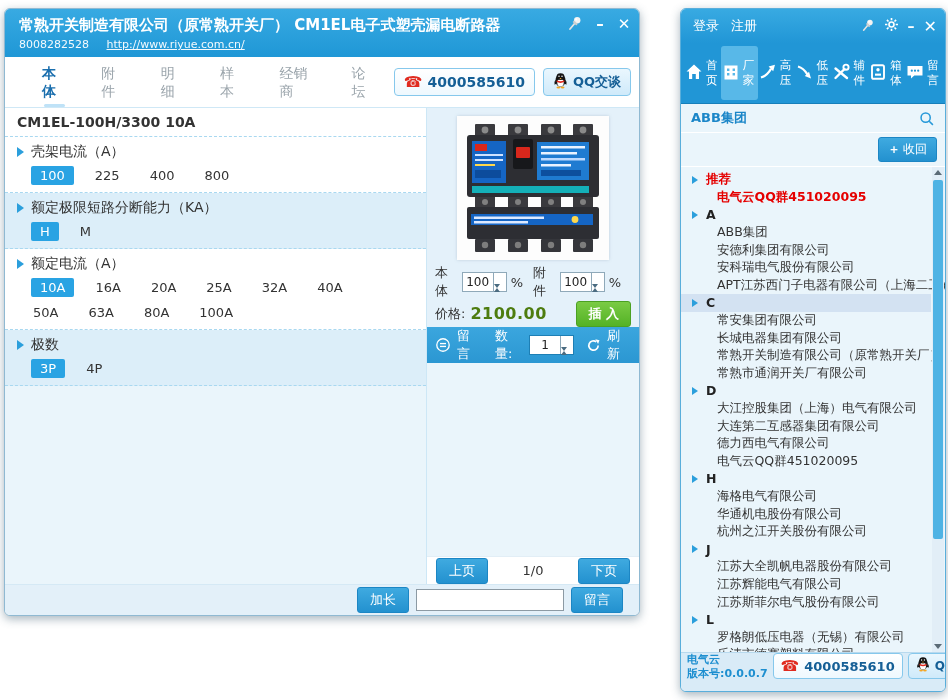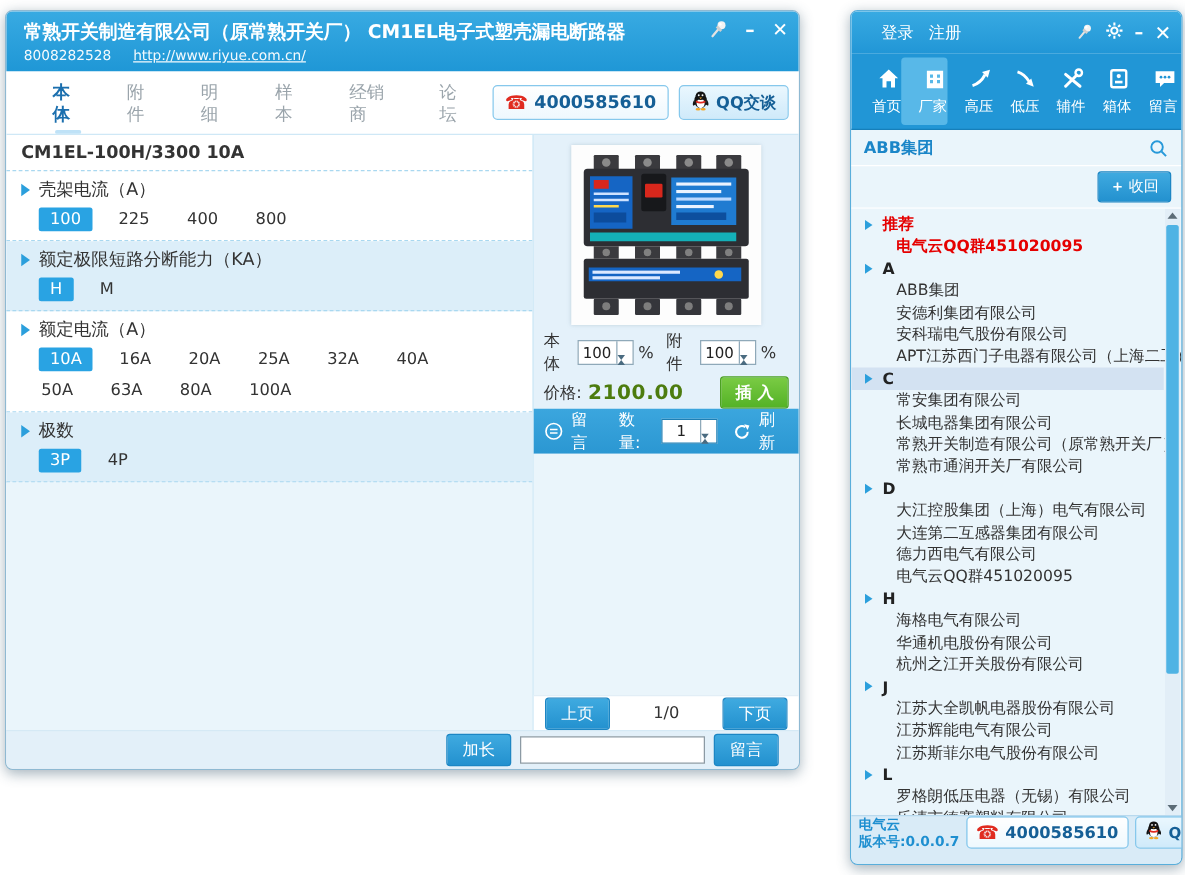--- a/index.html
+++ b/index.html
@@ -69,25 +69,25 @@
   .pager{flex:0 0 27px;background:#fff;display:flex;align-items:center;justify-content:space-between;padding:0 9px;border-top:1px solid #e2eef6;}
   .btn-blue{background:linear-gradient(#3faae0,#2391cf);border:1px solid #1c86c4;color:#fff;font-size:13px;
             padding:3px 12px;border-radius:3px;cursor:pointer;white-space:nowrap;}
   .pageno{font-size:13px;color:#333;}
 
   
   .bottombar{flex:0 0 30px;background:#e3f0f9;border-top:1px solid #d5e9f5;display:flex;align-items:center;justify-content:flex-end;gap:7px;padding:0 16px 0 0;}
   .bottombar input{width:138px;height:20px;border:1px solid #8c9aa4;background:#fff;font-size:12px;padding:0 4px;}
 
   
-  .s-titlebar{flex:0 0 34px;background:linear-gradient(#38aae2,#2196d6);display:flex;align-items:center;color:#fff;padding:0 8px 0 24px;}
+  .s-titlebar{flex:0 0 34px;background:linear-gradient(#38aae2,#2196d6);display:flex;align-items:center;color:#fff;padding:0 8px 0 12px;}
   .s-titlebar .lnk{font-size:13px;margin-right:12px;cursor:pointer;}
   .s-ctrls{margin-left:auto;display:flex;align-items:center;gap:9px;}
   .navbar{flex:0 0 54px;background:#2196d6;display:flex;align-items:stretch;padding:3px 3px;border-bottom:1px solid #167fba;}
-  .nav-item{flex:1;display:flex;flex-direction:column;align-items:flex-end;justify-content:center;gap:2px;color:#fff;font-size:11.5px;cursor:pointer;border-radius:3px;}
+  .nav-item{flex:1;display:flex;flex-direction:row;align-items:center;justify-content:center;gap:2px;color:#fff;font-size:11.5px;cursor:pointer;border-radius:3px;}
   .nav-item.active{background:#58b8e8;}
   .search-row{flex:0 0 28px;background:#eaf5fb;display:flex;align-items:center;padding:0 10px;}
   .search-val{font-size:13px;font-weight:bold;color:#1b86c8;flex:1;}
   .collapse-row{flex:0 0 33px;background:#eaf5fb;border-top:1px solid #fff;display:flex;align-items:center;justify-content:flex-end;padding:0 8px;border-bottom:1px solid #fff;}
   .list-area{flex:1;background:#eaf5fb;position:relative;overflow:hidden;}
   .list-inner{position:absolute;left:0;top:4px;right:14px;}
   .sl-row{height:17.6px;display:flex;align-items:center;font-size:12.5px;color:#333;cursor:pointer;white-space:nowrap;}
   .sl-row .tri2{width:0;height:0;border-left:6px solid #2b9fdc;border-top:4px solid transparent;border-bottom:4px solid transparent;margin:0 8px 0 11px;}
   .sl-row.section span{font-weight:bold;color:#222;}
   .sl-row.item{padding-left:36px;}

